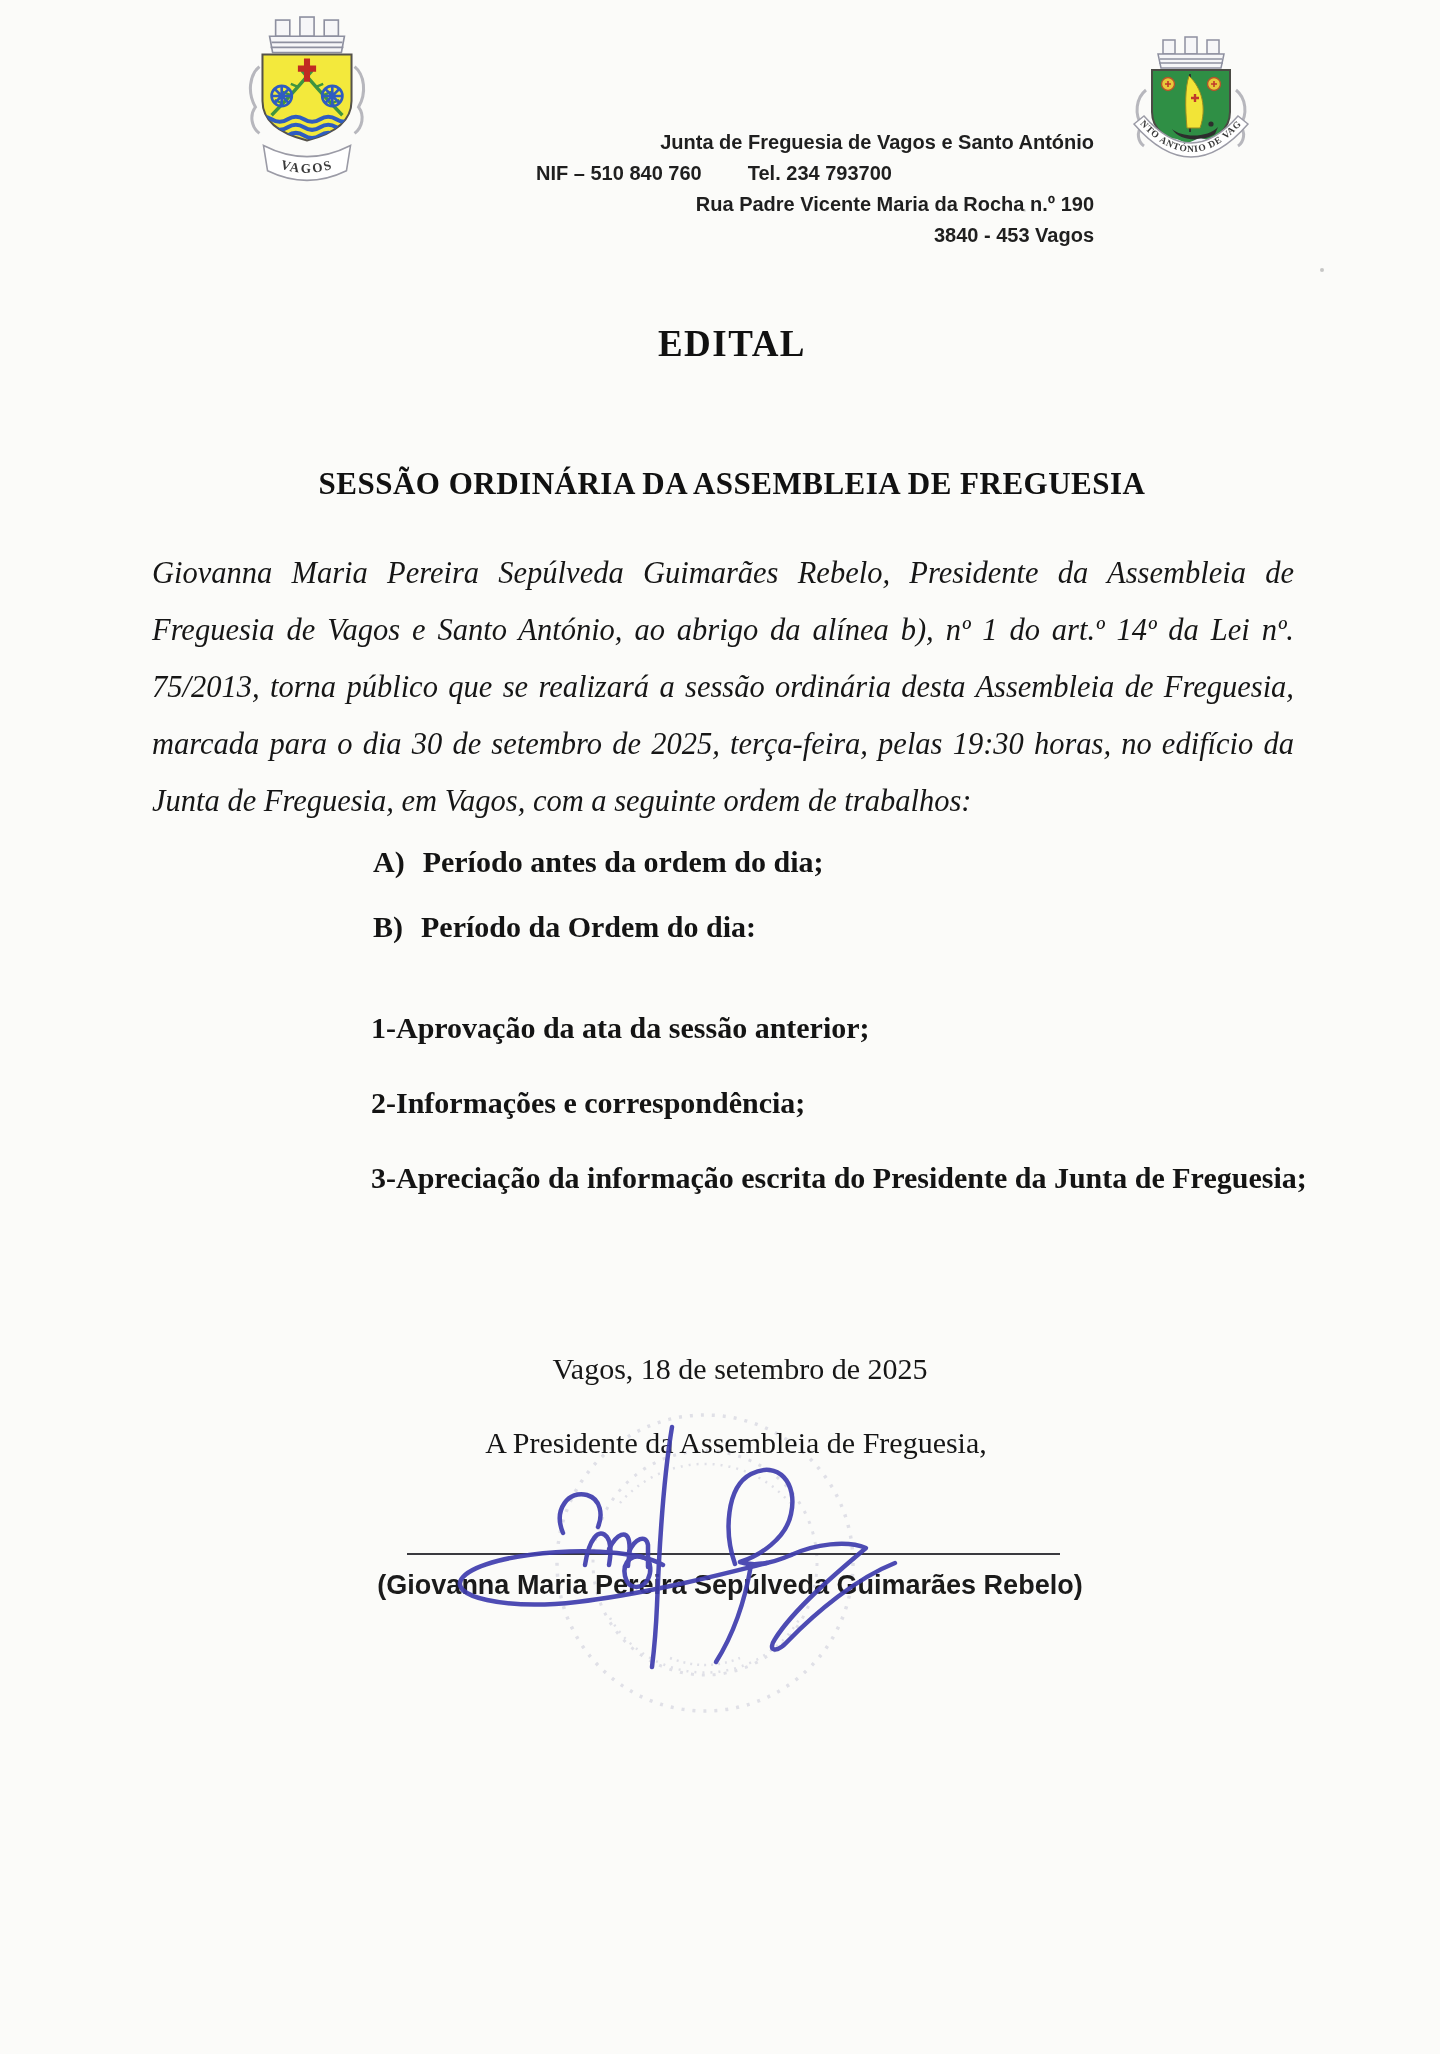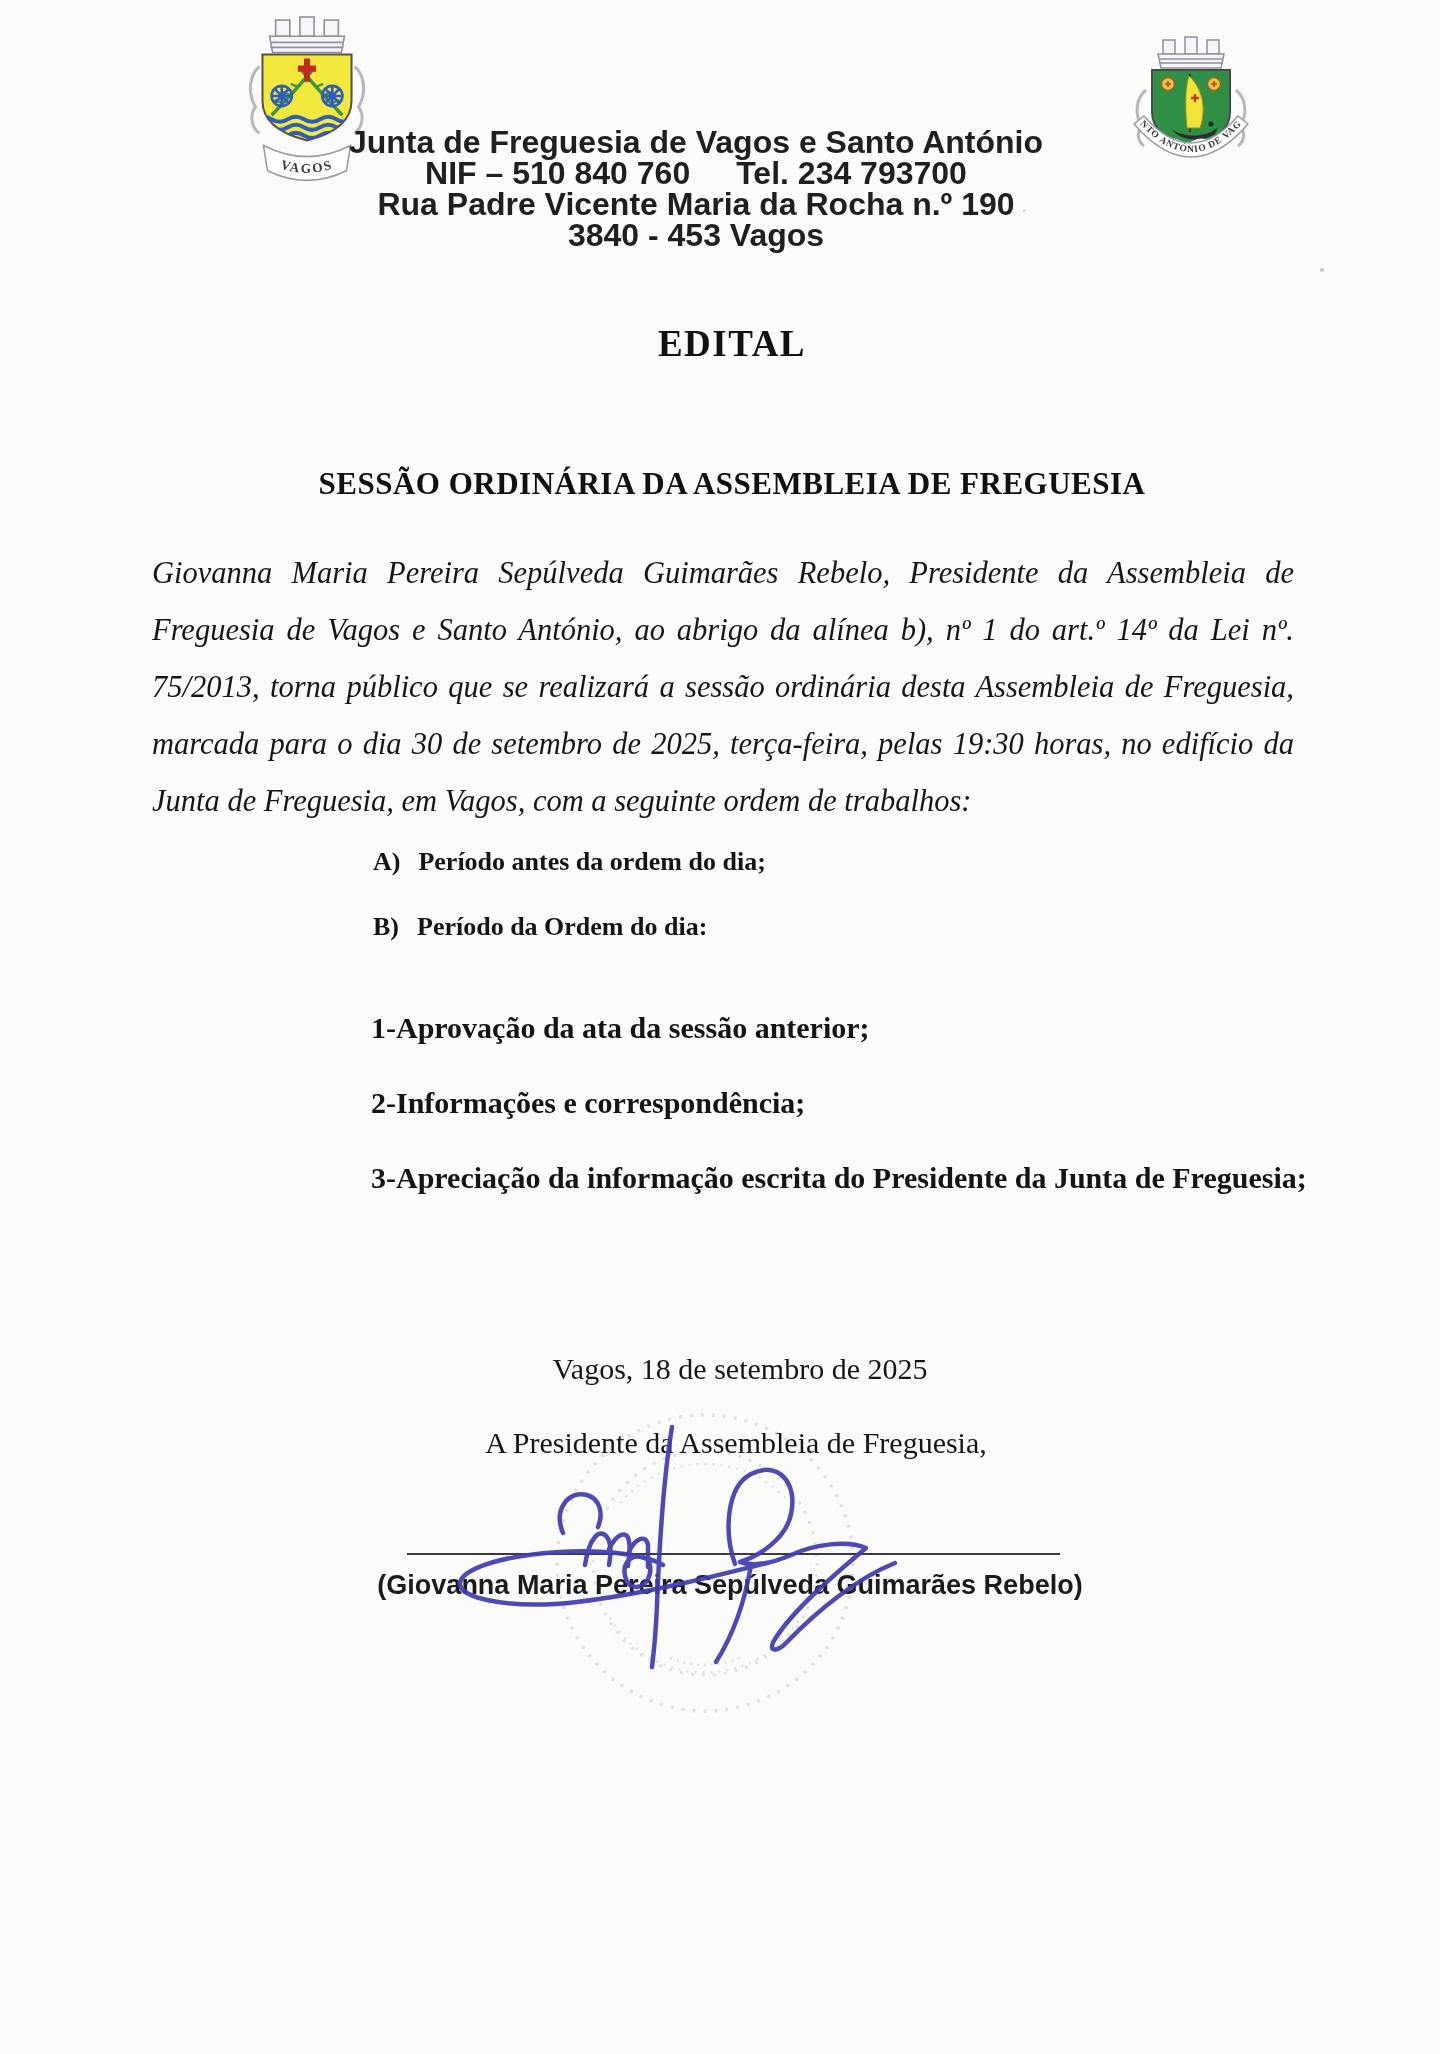--- a/index.html
+++ b/index.html
@@ -9,39 +9,39 @@
   }
   
   .crest{position:absolute;}
   .crest-left{left:238px;top:14px;width:138px;height:172px;}
   .crest-right{left:1112px;top:32px;width:158px;height:152px;}
   .org-title{
     position:absolute;left:368px;top:60px;width:760px;
     font-family:"Liberation Sans", sans-serif;font-size:31px;letter-spacing:0.2px;color:#222;
   }
   .contact-block{
-    position:absolute;left:316px;top:127px;width:760px;text-align:center;
-    font-family:"Liberation Sans", sans-serif;font-weight:bold;font-size:32px;line-height:31px;color:#1f1f1f;
+    position:absolute;left:334px;top:127px;width:760px;text-align:right;
+    font-family:"Liberation Sans", sans-serif;font-weight:bold;font-size:20px;line-height:31px;color:#1f1f1f;
   }
   .contact-row{display:flex;justify-content:center;gap:46px;}
   
   .doc-title{
     position:absolute;left:12px;top:322px;width:1440px;text-align:center;
     font-size:37px;font-weight:bold;letter-spacing:1.5px;color:#111;
   }
   .section-heading{
     position:absolute;left:12px;top:466px;width:1440px;text-align:center;
     font-size:31px;font-weight:bold;letter-spacing:0.5px;color:#111;
   }
   
   .paragraph{
     position:absolute;left:152px;top:545px;width:1142px;
     font-size:30.5px;line-height:57px;text-align:justify;color:#161616;font-style:italic;
   }
-  .agenda-lettered{position:absolute;left:373px;top:845px;font-size:26px;font-weight:bold;color:#141414;}
+  .agenda-lettered{position:absolute;left:373px;top:845px;font-size:30px;font-weight:bold;color:#141414;}
   .agenda-lettered .item{line-height:34px;margin-bottom:31px;white-space:nowrap;}
   .agenda-lettered .lbl{display:inline-block;margin-right:18px;}
   .agenda-numbered{position:absolute;left:371px;top:1010px;font-size:30px;font-weight:bold;color:#141414;}
   .agenda-numbered .item{line-height:36px;margin-bottom:39px;white-space:nowrap;}
   
   .place-date{position:absolute;left:20px;top:1352px;width:1440px;text-align:center;font-size:30px;color:#161616;}
   .signer-role{position:absolute;left:16px;top:1426px;width:1440px;text-align:center;font-size:30px;color:#161616;z-index:3;}
   .stamp{position:absolute;left:550px;top:1408px;z-index:1;opacity:0.85;}
   .sig-line{position:absolute;left:407px;top:1553px;width:653px;height:2px;background:#3a3a40;z-index:2;}
   .signer-name{

